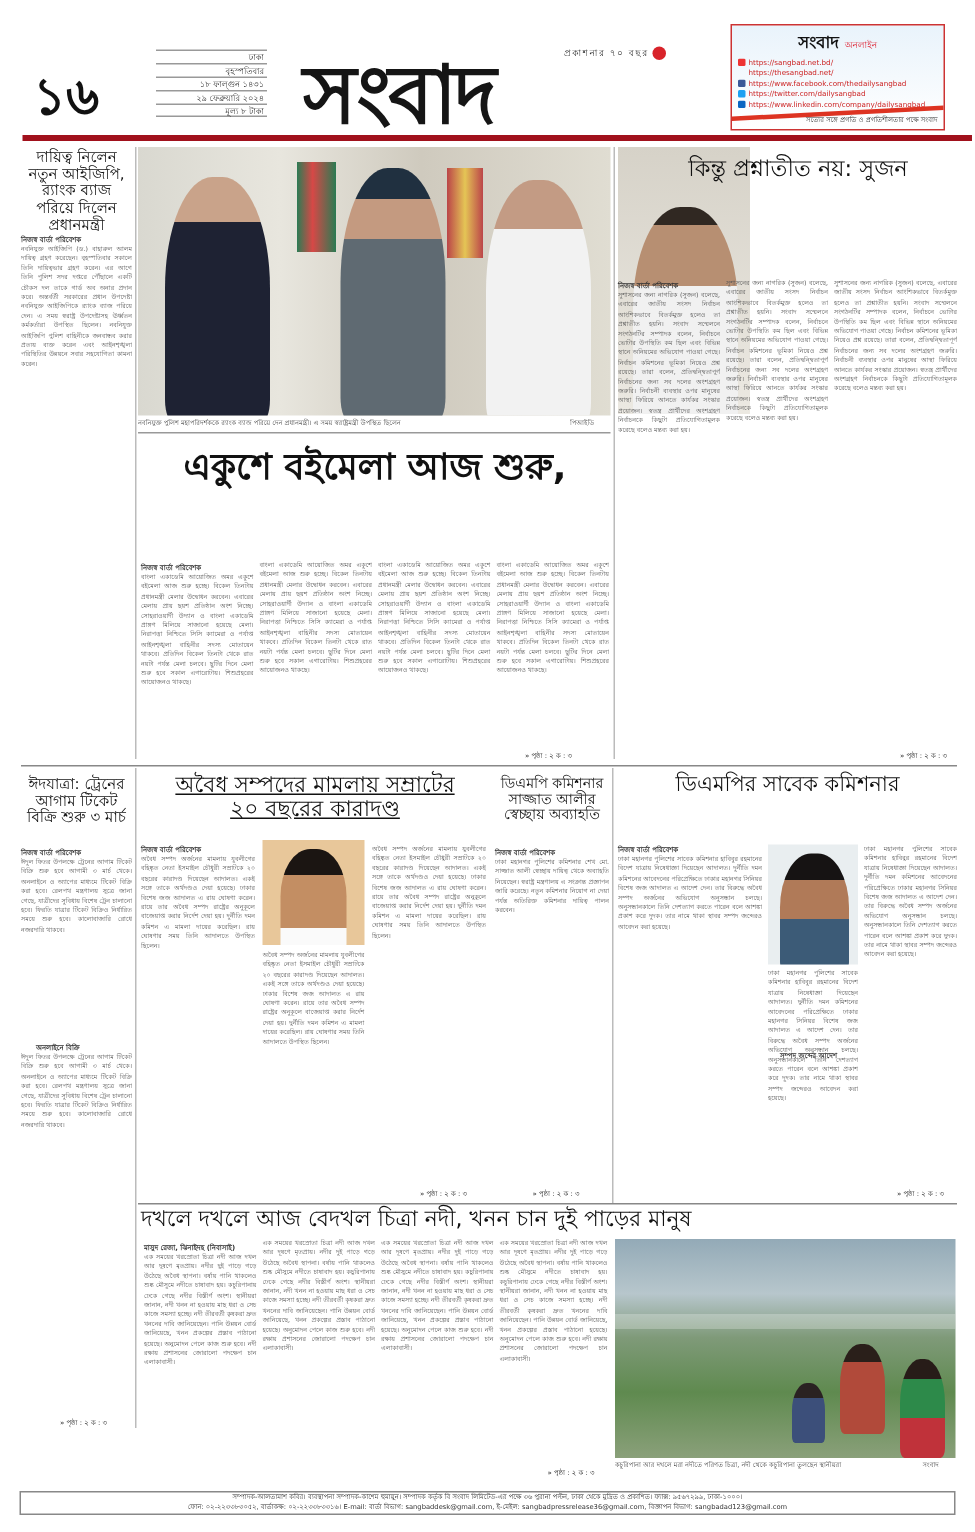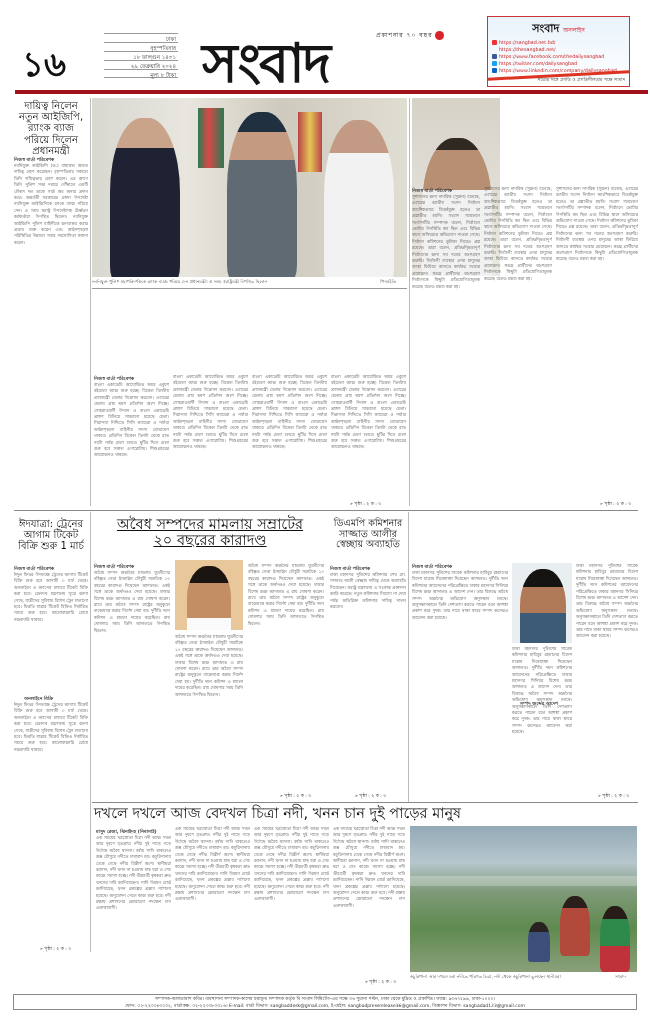--- a/index.html
+++ b/index.html
@@ -91,40 +91,42 @@
 <div class="caption" style="left:92px;top:279px;width:285px;">
   <span>নবনিযুক্ত পুলিশ মহাপরিদর্শককে র‍্যাংক ব্যাজ পরিয়ে দেন প্রধানমন্ত্রী। এ সময় স্বরাষ্ট্রমন্ত্রী উপস্থিত ছিলেন</span>
 </div>
 <div class="caption" style="left:380px;top:279px;">পিআইডি</div>
 <div class="hrule" style="left:92px;top:288px;width:315px;background:#999;"></div>
 
 <div class="photo photo-sujon">
   <div class="person" style="left:10px;top:40px;width:70px;height:150px;background:linear-gradient(#302822 0 8%,#b78f72 8% 35%,#f1f1f1 35% 100%);"></div>
 </div>
 <div class="hl" style="left:422px;top:104px;width:220px;font-size:15px;">
+  <div>কিন্তু প্রশ্নাতীত নয়: সুজন</div>
 </div>
 <div class="byline" style="left:412px;top:187px;">নিজস্ব বার্তা পরিবেশক</div>
 <div class="body-text" style="left:412px;top:194px;width:68px;height:300px;">সুশাসনের জন্য নাগরিক (সুজন) বলেছে, এবারের জাতীয় সংসদ নির্বাচন আংশিকভাবে বিতর্কমুক্ত হলেও তা প্রশ্নাতীত হয়নি। সংবাদ সম্মেলনে সংগঠনটির সম্পাদক বলেন, নির্বাচনে ভোটার উপস্থিতি কম ছিল এবং বিভিন্ন স্থানে অনিয়মের অভিযোগ পাওয়া গেছে। নির্বাচন কমিশনের ভূমিকা নিয়েও প্রশ্ন রয়েছে। তারা বলেন, প্রতিদ্বন্দ্বিতাপূর্ণ নির্বাচনের জন্য সব দলের অংশগ্রহণ জরুরি। নির্বাচনী ব্যবস্থার ওপর মানুষের আস্থা ফিরিয়ে আনতে কার্যকর সংস্কার প্রয়োজন। স্বতন্ত্র প্রার্থীদের অংশগ্রহণ নির্বাচনকে কিছুটা প্রতিযোগিতামূলক করেছে বলেও মন্তব্য করা হয়।</div>
 <div class="body-text" style="left:484px;top:186px;width:68px;height:310px;">সুশাসনের জন্য নাগরিক (সুজন) বলেছে, এবারের জাতীয় সংসদ নির্বাচন আংশিকভাবে বিতর্কমুক্ত হলেও তা প্রশ্নাতীত হয়নি। সংবাদ সম্মেলনে সংগঠনটির সম্পাদক বলেন, নির্বাচনে ভোটার উপস্থিতি কম ছিল এবং বিভিন্ন স্থানে অনিয়মের অভিযোগ পাওয়া গেছে। নির্বাচন কমিশনের ভূমিকা নিয়েও প্রশ্ন রয়েছে। তারা বলেন, প্রতিদ্বন্দ্বিতাপূর্ণ নির্বাচনের জন্য সব দলের অংশগ্রহণ জরুরি। নির্বাচনী ব্যবস্থার ওপর মানুষের আস্থা ফিরিয়ে আনতে কার্যকর সংস্কার প্রয়োজন। স্বতন্ত্র প্রার্থীদের অংশগ্রহণ নির্বাচনকে কিছুটা প্রতিযোগিতামূলক করেছে বলেও মন্তব্য করা হয়।</div>
 <div class="body-text" style="left:556px;top:186px;width:82px;height:310px;">সুশাসনের জন্য নাগরিক (সুজন) বলেছে, এবারের জাতীয় সংসদ নির্বাচন আংশিকভাবে বিতর্কমুক্ত হলেও তা প্রশ্নাতীত হয়নি। সংবাদ সম্মেলনে সংগঠনটির সম্পাদক বলেন, নির্বাচনে ভোটার উপস্থিতি কম ছিল এবং বিভিন্ন স্থানে অনিয়মের অভিযোগ পাওয়া গেছে। নির্বাচন কমিশনের ভূমিকা নিয়েও প্রশ্ন রয়েছে। তারা বলেন, প্রতিদ্বন্দ্বিতাপূর্ণ নির্বাচনের জন্য সব দলের অংশগ্রহণ জরুরি। নির্বাচনী ব্যবস্থার ওপর মানুষের আস্থা ফিরিয়ে আনতে কার্যকর সংস্কার প্রয়োজন। স্বতন্ত্র প্রার্থীদের অংশগ্রহণ নির্বাচনকে কিছুটা প্রতিযোগিতামূলক করেছে বলেও মন্তব্য করা হয়।</div>
 <div class="cont" style="left:600px;top:500px;">» <span>পৃষ্ঠা : ২ ক : ৩</span></div>
 
 <div class="hl" style="left:94px;top:298px;width:312px;font-size:24px;font-weight:bold;">
+  <div>একুশে বইমেলা আজ শুরু,</div>
 </div>
 <div class="byline" style="left:94px;top:375px;">নিজস্ব বার্তা পরিবেশক</div>
 <div class="body-text" style="left:94px;top:382px;width:75px;height:118px;">বাংলা একাডেমি আয়োজিত অমর একুশে বইমেলা আজ শুরু হচ্ছে। বিকেল তিনটায় প্রধানমন্ত্রী মেলার উদ্বোধন করবেন। এবারের মেলায় প্রায় ছয়শ প্রতিষ্ঠান অংশ নিচ্ছে। সোহরাওয়ার্দী উদ্যান ও বাংলা একাডেমি প্রাঙ্গণ মিলিয়ে সাজানো হয়েছে মেলা। নিরাপত্তা নিশ্চিতে সিসি ক্যামেরা ও পর্যাপ্ত আইনশৃঙ্খলা বাহিনীর সদস্য মোতায়েন থাকবে। প্রতিদিন বিকেল তিনটা থেকে রাত নয়টা পর্যন্ত মেলা চলবে। ছুটির দিনে মেলা শুরু হবে সকাল এগারোটায়। শিশুপ্রহরের আয়োজনও থাকছে।</div>
 <div class="body-text" style="left:173px;top:374px;width:75px;height:126px;">বাংলা একাডেমি আয়োজিত অমর একুশে বইমেলা আজ শুরু হচ্ছে। বিকেল তিনটায় প্রধানমন্ত্রী মেলার উদ্বোধন করবেন। এবারের মেলায় প্রায় ছয়শ প্রতিষ্ঠান অংশ নিচ্ছে। সোহরাওয়ার্দী উদ্যান ও বাংলা একাডেমি প্রাঙ্গণ মিলিয়ে সাজানো হয়েছে মেলা। নিরাপত্তা নিশ্চিতে সিসি ক্যামেরা ও পর্যাপ্ত আইনশৃঙ্খলা বাহিনীর সদস্য মোতায়েন থাকবে। প্রতিদিন বিকেল তিনটা থেকে রাত নয়টা পর্যন্ত মেলা চলবে। ছুটির দিনে মেলা শুরু হবে সকাল এগারোটায়। শিশুপ্রহরের আয়োজনও থাকছে।</div>
 <div class="body-text" style="left:252px;top:374px;width:75px;height:126px;">বাংলা একাডেমি আয়োজিত অমর একুশে বইমেলা আজ শুরু হচ্ছে। বিকেল তিনটায় প্রধানমন্ত্রী মেলার উদ্বোধন করবেন। এবারের মেলায় প্রায় ছয়শ প্রতিষ্ঠান অংশ নিচ্ছে। সোহরাওয়ার্দী উদ্যান ও বাংলা একাডেমি প্রাঙ্গণ মিলিয়ে সাজানো হয়েছে মেলা। নিরাপত্তা নিশ্চিতে সিসি ক্যামেরা ও পর্যাপ্ত আইনশৃঙ্খলা বাহিনীর সদস্য মোতায়েন থাকবে। প্রতিদিন বিকেল তিনটা থেকে রাত নয়টা পর্যন্ত মেলা চলবে। ছুটির দিনে মেলা শুরু হবে সকাল এগারোটায়। শিশুপ্রহরের আয়োজনও থাকছে।</div>
 <div class="body-text" style="left:331px;top:374px;width:75px;height:118px;">বাংলা একাডেমি আয়োজিত অমর একুশে বইমেলা আজ শুরু হচ্ছে। বিকেল তিনটায় প্রধানমন্ত্রী মেলার উদ্বোধন করবেন। এবারের মেলায় প্রায় ছয়শ প্রতিষ্ঠান অংশ নিচ্ছে। সোহরাওয়ার্দী উদ্যান ও বাংলা একাডেমি প্রাঙ্গণ মিলিয়ে সাজানো হয়েছে মেলা। নিরাপত্তা নিশ্চিতে সিসি ক্যামেরা ও পর্যাপ্ত আইনশৃঙ্খলা বাহিনীর সদস্য মোতায়েন থাকবে। প্রতিদিন বিকেল তিনটা থেকে রাত নয়টা পর্যন্ত মেলা চলবে। ছুটির দিনে মেলা শুরু হবে সকাল এগারোটায়। শিশুপ্রহরের আয়োজনও থাকছে।</div>
 <div class="cont" style="left:350px;top:500px;">» <span>পৃষ্ঠা : ২ ক : ৩</span></div>
 <div class="vrule" style="left:409px;top:98px;height:408px;"></div>
 
 <div class="hrule" style="left:14px;top:510px;width:624px;background:#888;"></div>
 
-<div class="hl" style="left:14px;top:518px;width:74px;font-size:10px;">ঈদযাত্রা: ট্রেনের আগাম টিকেট বিক্রি শুরু 1 মার্চ</div>
+<div class="hl" style="left:14px;top:518px;width:74px;font-size:10px;">ঈদযাত্রা: ট্রেনের আগাম টিকেট বিক্রি শুরু ৩ মার্চ</div>
 <div class="byline" style="left:14px;top:565px;">নিজস্ব বার্তা পরিবেশক</div>
 <div class="body-text" style="left:14px;top:572px;width:74px;height:120px;">ঈদুল ফিতর উপলক্ষে ট্রেনের আগাম টিকেট বিক্রি শুরু হবে আগামী ৩ মার্চ থেকে। অনলাইনে ও অ্যাপের মাধ্যমে টিকেট বিক্রি করা হবে। রেলপথ মন্ত্রণালয় সূত্রে জানা গেছে, যাত্রীদের সুবিধায় বিশেষ ট্রেন চালানো হবে। ফিরতি যাত্রার টিকেট বিক্রিও নির্ধারিত সময়ে শুরু হবে। কালোবাজারি রোধে নজরদারি থাকবে।</div>
 <div class="byline" style="left:24px;top:695px;">অনলাইনে বিক্রি</div>
 <div class="body-text" style="left:14px;top:702px;width:74px;height:240px;">ঈদুল ফিতর উপলক্ষে ট্রেনের আগাম টিকেট বিক্রি শুরু হবে আগামী ৩ মার্চ থেকে। অনলাইনে ও অ্যাপের মাধ্যমে টিকেট বিক্রি করা হবে। রেলপথ মন্ত্রণালয় সূত্রে জানা গেছে, যাত্রীদের সুবিধায় বিশেষ ট্রেন চালানো হবে। ফিরতি যাত্রার টিকেট বিক্রিও নির্ধারিত সময়ে শুরু হবে। কালোবাজারি রোধে নজরদারি থাকবে।</div>
 <div class="cont" style="left:40px;top:945px;">» <span>পৃষ্ঠা : ২ ক : ৩</span></div>
 <div class="vrule" style="left:90px;top:512px;height:440px;"></div>
 
 <div class="hl" style="left:94px;top:516px;width:232px;font-size:14.5px;text-decoration:underline;">
   <div>অবৈধ সম্পদের মামলায় সম্রাটের</div>
   <div>২০ বছরের কারাদণ্ড</div>
@@ -138,20 +140,21 @@
 <div class="body-text" style="left:248px;top:563px;width:76px;height:225px;">অবৈধ সম্পদ অর্জনের মামলায় যুবলীগের বহিষ্কৃত নেতা ইসমাইল চৌধুরী সম্রাটকে ২০ বছরের কারাদণ্ড দিয়েছেন আদালত। একই সঙ্গে তাকে অর্থদণ্ডও দেয়া হয়েছে। ঢাকার বিশেষ জজ আদালত এ রায় ঘোষণা করেন। রায়ে তার অবৈধ সম্পদ রাষ্ট্রের অনুকূলে বাজেয়াপ্ত করার নির্দেশ দেয়া হয়। দুর্নীতি দমন কমিশন এ মামলা দায়ের করেছিল। রায় ঘোষণার সময় তিনি আদালতে উপস্থিত ছিলেন।</div>
 <div class="cont" style="left:280px;top:792px;">» <span>পৃষ্ঠা : ২ ক : ৩</span></div>
 
 <div class="hl" style="left:330px;top:518px;width:76px;font-size:9.5px;">ডিএমপি কমিশনার সাজ্জাত আলীর স্বেচ্ছায় অব্যাহতি</div>
 <div class="byline" style="left:330px;top:565px;">নিজস্ব বার্তা পরিবেশক</div>
 <div class="body-text" style="left:330px;top:572px;width:76px;height:215px;">ঢাকা মহানগর পুলিশের কমিশনার শেখ মো. সাজ্জাত আলী স্বেচ্ছায় দায়িত্ব থেকে অব্যাহতি নিয়েছেন। স্বরাষ্ট্র মন্ত্রণালয় এ সংক্রান্ত প্রজ্ঞাপন জারি করেছে। নতুন কমিশনার নিয়োগ না দেয়া পর্যন্ত অতিরিক্ত কমিশনার দায়িত্ব পালন করবেন।</div>
 <div class="cont" style="left:355px;top:792px;">» <span>পৃষ্ঠা : ২ ক : ৩</span></div>
 <div class="vrule" style="left:408px;top:512px;height:290px;"></div>
 
 <div class="hl" style="left:412px;top:516px;width:226px;font-size:14px;">
+  <div>ডিএমপির সাবেক কমিশনার</div>
 </div>
 <div class="byline" style="left:412px;top:563px;">নিজস্ব বার্তা পরিবেশক</div>
 <div class="body-text" style="left:412px;top:570px;width:96px;height:225px;">ঢাকা মহানগর পুলিশের সাবেক কমিশনার হাবিবুর রহমানের বিদেশ যাত্রায় নিষেধাজ্ঞা দিয়েছেন আদালত। দুর্নীতি দমন কমিশনের আবেদনের পরিপ্রেক্ষিতে ঢাকার মহানগর সিনিয়র বিশেষ জজ আদালত এ আদেশ দেন। তার বিরুদ্ধে অবৈধ সম্পদ অর্জনের অভিযোগ অনুসন্ধান চলছে। অনুসন্ধানকালে তিনি দেশত্যাগ করতে পারেন বলে আশঙ্কা প্রকাশ করে দুদক। তার নামে থাকা স্থাবর সম্পদ জব্দেরও আবেদন করা হয়েছে।</div>
 <div class="photo photo-habib">
   <div class="person" style="left:8px;top:6px;width:46px;height:80px;background:linear-gradient(#161313 0 22%,#b07a58 22% 55%,#3c5b77 55% 100%);"></div>
 </div>
 <div class="body-text" style="left:512px;top:646px;width:60px;height:150px;">ঢাকা মহানগর পুলিশের সাবেক কমিশনার হাবিবুর রহমানের বিদেশ যাত্রায় নিষেধাজ্ঞা দিয়েছেন আদালত। দুর্নীতি দমন কমিশনের আবেদনের পরিপ্রেক্ষিতে ঢাকার মহানগর সিনিয়র বিশেষ জজ আদালত এ আদেশ দেন। তার বিরুদ্ধে অবৈধ সম্পদ অর্জনের অভিযোগ অনুসন্ধান চলছে। অনুসন্ধানকালে তিনি দেশত্যাগ করতে পারেন বলে আশঙ্কা প্রকাশ করে দুদক। তার নামে থাকা স্থাবর সম্পদ জব্দেরও আবেদন করা হয়েছে।</div>
 <div class="byline" style="left:520px;top:700px;">সম্পদ জব্দের আদেশ</div>
 <div class="body-text" style="left:576px;top:563px;width:62px;height:232px;">ঢাকা মহানগর পুলিশের সাবেক কমিশনার হাবিবুর রহমানের বিদেশ যাত্রায় নিষেধাজ্ঞা দিয়েছেন আদালত। দুর্নীতি দমন কমিশনের আবেদনের পরিপ্রেক্ষিতে ঢাকার মহানগর সিনিয়র বিশেষ জজ আদালত এ আদেশ দেন। তার বিরুদ্ধে অবৈধ সম্পদ অর্জনের অভিযোগ অনুসন্ধান চলছে। অনুসন্ধানকালে তিনি দেশত্যাগ করতে পারেন বলে আশঙ্কা প্রকাশ করে দুদক। তার নামে থাকা স্থাবর সম্পদ জব্দেরও আবেদন করা হয়েছে।</div>
 <div class="cont" style="left:598px;top:792px;">» <span>পৃষ্ঠা : ২ ক : ৩</span></div>

